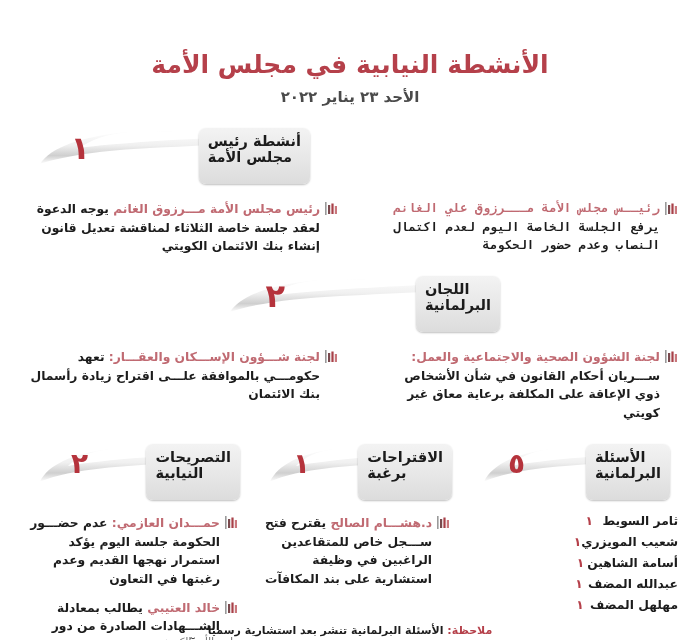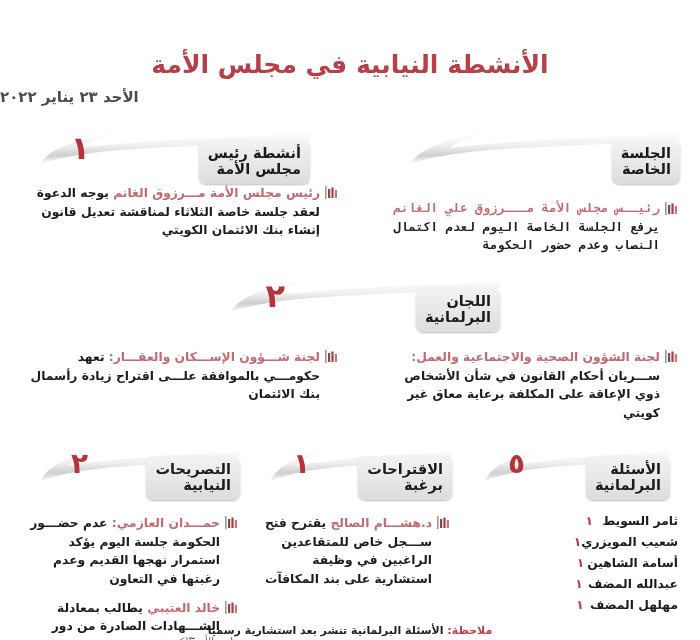--- a/index.html
+++ b/index.html
@@ -14,39 +14,39 @@
   
   .title{
     position:absolute;left:0;right:0;top:10px;
     text-align:center;
     font-size:25px;font-weight:bold;letter-spacing:0px;
     color:#b5404a;
     direction:rtl;
   }
   .subtitle{
     position:absolute;left:0;right:0;top:48px;
-    text-align:left;
+    text-align:center;
     font-size:15px;font-weight:bold;
     color:#4a4a4a;direction:rtl;
   }
 
   
   .scroll-wrap{position:absolute;}
   .scroll-wrap .curl{
     position:absolute;top:0;right:0;
     width:100%;height:46px;
     pointer-events:none;
   }
   .pill{
     position:absolute;bottom:0;right:0;
     background:linear-gradient(180deg,#f3f3f3 0%,#e7e7e7 55%,#dcdcdc 100%);
     border-radius:7px;
-    padding:5px 9px 6px 9px;
+    padding:5px 9px 18px 9px;
     box-shadow:0 1px 2px rgba(0,0,0,.25);
-    text-align:right;direction:rtl;
+    text-align:left;direction:rtl;
     line-height:1.14;
   }
   .pill .l1,.pill .l2{
     display:block;font-size:14.5px;font-weight:bold;color:#1b1b1b;white-space:nowrap;
   }
   .bignum{
     position:absolute;
     font-family:"DejaVu Sans","Liberation Sans",sans-serif;
     font-size:32px;font-weight:bold;color:#b5333c;
     line-height:1;direction:rtl;
@@ -129,45 +129,34 @@
       <path d="M300,4 L120,6 C70,10 40,22 30,38 C52,30 96,24 140,22 C200,19 262,16 300,14 Z" fill="url(#g1)"></path>
       <path d="M300,4 L120,6 C96,8 80,14 70,22 C110,16 210,11 300,8 Z" fill="#ffffff"></path>
     </svg>
     <div class="pill">
       <span class="l1">أنشطة رئيس</span>
       <span class="l2">مجلس الأمة</span>
     </div>
     <span class="bignum" style="right:220px;top:6px;">١</span>
   </div>
 
-  <div class="block" style="right:360px;top:144px;width:310px;">
+  <div class="block" style="right:360px;top:160px;width:310px;">
     <div class="item">
       <svg class="bullet" viewBox="0 0 15 14">
         <rect x="0" y="0" width="1.6" height="13" fill="#9a9a9a"></rect>
         <rect x="3" y="3" width="2.2" height="9" fill="#7a4a4e"></rect>
         <rect x="6.4" y="1.5" width="2.2" height="10.5" fill="#a84048"></rect>
         <rect x="9.8" y="4" width="2.2" height="8" fill="#c9777c"></rect>
       </svg>
       <div class="txt"><span class="who">رئيس مجلس الأمة مـــرزوق الغانم</span>
         <span>يوجه الدعوة لعقد جلسة خاصة الثلاثاء لمناقشة تعديل قانون إنشاء بنك الائتمان الكويتي</span>
       </div>
     </div>
   </div>
 
-  <div class="scroll-wrap" style="right:20px;top:86px;width:300px;height:58px;">
-    <svg class="curl" viewBox="0 0 300 46" preserveAspectRatio="none">
-      <path d="M300,4 L120,6 C70,10 40,22 30,38 C52,30 96,24 140,22 C200,19 262,16 300,14 Z" fill="url(#g1)"></path>
-      <path d="M300,4 L120,6 C96,8 80,14 70,22 C110,16 210,11 300,8 Z" fill="#ffffff"></path>
-    </svg>
-    <div class="pill">
-      <span class="l1">الجلسة</span>
-      <span class="l2">الخاصة</span>
-    </div>
-    <span class="bignum" style="right:220px;top:6px;"></span>
-  </div>
 
   <div class="block" style="right:20px;top:160px;width:300px;font-family:Liberation Mono, monospace;">
     <div class="item">
       <svg class="bullet" viewBox="0 0 15 14">
         <rect x="0" y="0" width="1.6" height="13" fill="#9a9a9a"></rect>
         <rect x="3" y="3" width="2.2" height="9" fill="#7a4a4e"></rect>
         <rect x="6.4" y="1.5" width="2.2" height="10.5" fill="#a84048"></rect>
         <rect x="9.8" y="4" width="2.2" height="8" fill="#c9777c"></rect>
       </svg>
       <div class="txt"><span class="who">رئيــس مجلس الأمة مـــرزوق علي الغانم</span>

